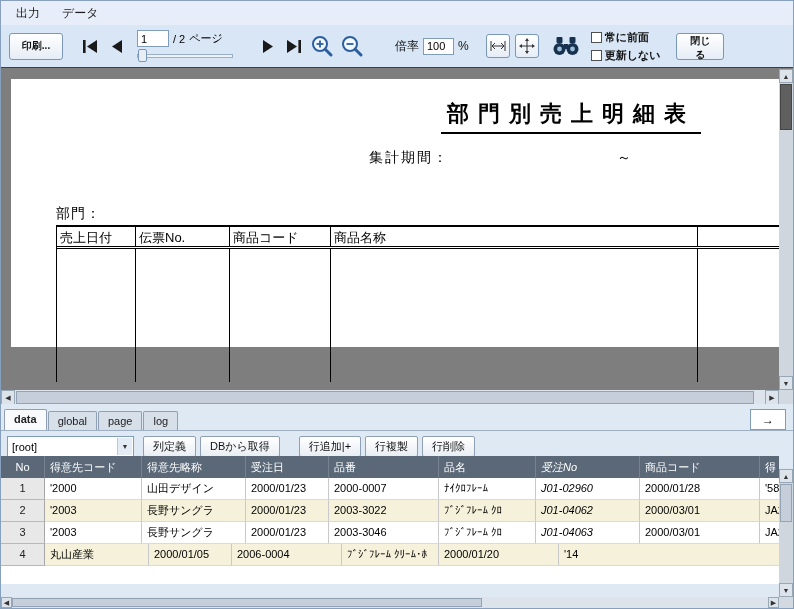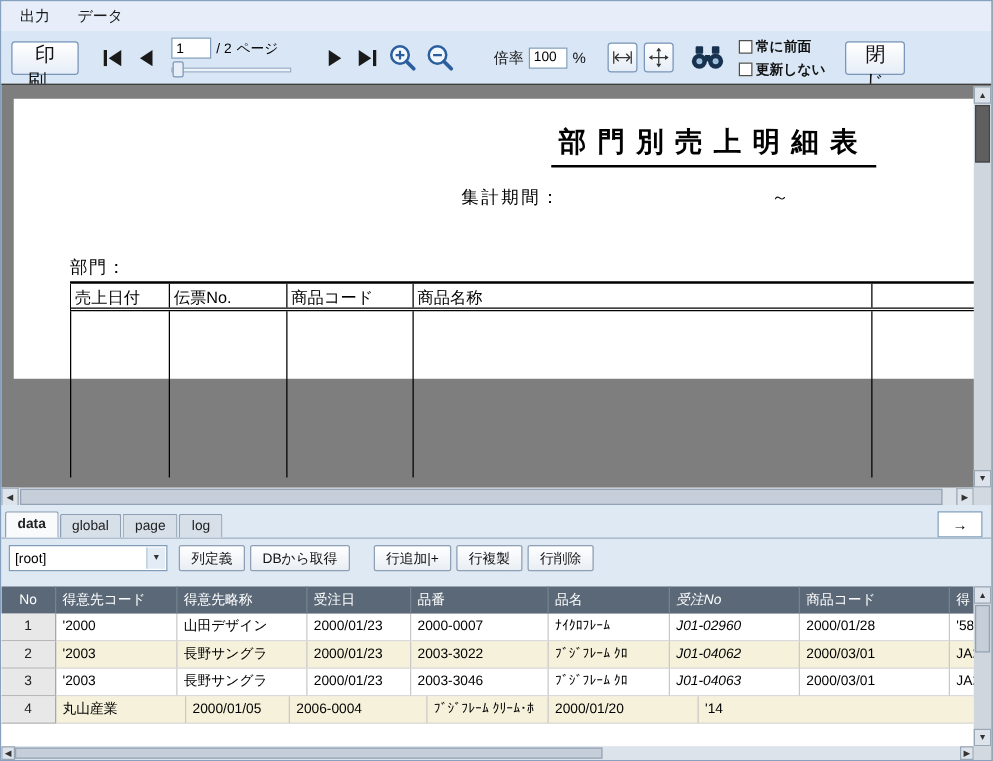--- a/index.html
+++ b/index.html
@@ -5,21 +5,21 @@
   * { margin:0; padding:0; box-sizing:border-box; font-family:"Liberation Sans","DejaVu Sans",sans-serif; }
   body { background:#9aa7b5; }
   .window { position:relative; width:794px; height:609px; background:#d9e6f5; border:1px solid #86a0bd; overflow:hidden; }
 
   
   .menubar { position:absolute; top:0; left:0; width:792px; height:24px; background:#e7eef9; display:flex; align-items:center; padding-left:4px; }
   .menu-item { font-size:12px; color:#1a1a1a; padding:3px 11px; cursor:default; }
 
   
   .toolbar { position:absolute; top:24px; left:0; width:792px; height:42px; background:#d9e6f5; display:flex; align-items:center; padding-left:8px; }
-  .btn { background:linear-gradient(#ffffff,#e6edf6); border:1px solid #7a96b8; border-radius:3px; font-size:16px; height:27px; padding:0 8px; color:#111; }
+  .btn { background:linear-gradient(#ffffff,#e6edf6); border:1px solid #7a96b8; border-radius:3px; font-size:10px; height:27px; padding:0 8px; color:#111;font-weight:bold; }
   .btn.print { width:54px; margin-right:14px; }
   .btn.close { width:48px; margin-left:16px; }
   .navicon { display:inline-flex; width:18px; justify-content:center; align-items:center; margin:0 4px; cursor:pointer; }
   .pagebox { display:flex; flex-direction:column; margin:0 8px; width:110px; }
   .pagerow { display:flex; align-items:center; font-size:11px; gap:4px; }
   .pageinput { width:32px; height:17px; border:1px solid #7f9db9; font-size:11px; padding-left:3px; background:#fff; }
   .slider { position:relative; height:13px; margin-top:2px; }
   .slider-track { position:absolute; top:5px; left:0; right:14px; height:4px; background:#eef3f9; border:1px solid #9ab0c8; }
   .slider-thumb { position:absolute; top:0; left:1px; width:9px; height:13px; background:#e8eef6; border:1px solid #7a96b8; border-radius:2px; }
   .zoomicon { display:inline-flex; margin:0 3px; cursor:pointer; }
@@ -29,21 +29,21 @@
   .zoominput { width:31px; height:17px; border:1px solid #7f9db9; font-size:11px; padding-left:3px; text-align:left; background:#fff; }
   .sqbtn { width:24px; height:24px; background:linear-gradient(#ffffff,#e6edf6); border:1px solid #7a96b8; border-radius:3px; margin-left:5px; display:inline-flex; align-items:center; justify-content:center; }
   .sqbtn.first { margin-left:13px; }
   .binoc { display:inline-flex; margin-left:13px; cursor:pointer; }
   .checks { display:flex; flex-direction:column; margin-left:11px; gap:3px;font-weight:bold; }
   .check { display:flex; align-items:center; font-size:11px; color:#111; cursor:default; }
   .check .box { width:11px; height:11px; background:#fff; border:1px solid #4f4f4f; margin-right:3px; flex-shrink:0; }
 
   
   .preview { position:absolute; top:66px; left:0; width:792px; height:337px; background:#7e7e7e; border-top:1px solid #3f3f3f; }
-  .page { position:absolute; left:10px; top:11px; width:769px; height:224px; background:#fff; color:#000; }
+  .page { position:absolute; left:10px; top:11px; width:769px; height:268px; background:#fff; color:#000; }
   .doc-title { position:absolute; left:430px; top:20px; font-size:22px; font-weight:bold; letter-spacing:9px; border-bottom:2px solid #000; padding:0 6px 3px 6px; white-space:nowrap; }
   .doc-period { position:absolute; left:358px; top:70px; font-size:14px; letter-spacing:2px; }
   .doc-tilde { position:absolute; left:606px; top:70px; font-size:14px; }
   .doc-dept { position:absolute; left:45px; top:126px; font-size:14px; letter-spacing:1px; }
   .doc-table { position:absolute; left:45px; top:146px; right:0; border-top:2px solid #000; }
   .doc-thead { display:flex; height:22px; border-left:1px solid #000; border-bottom:3px double #000; }
   .doc-tbody { display:flex; height:133px; border-left:1px solid #000; }
   .dc { border-right:1px solid #000; font-size:13px; line-height:21px; padding-left:3px; white-space:nowrap; overflow:hidden; flex-shrink:0; }
   .dc0 { width:79px; } .dc1 { width:94px; } .dc2 { width:101px; } .dc3 { width:367px; } .dc4 { flex:1; border-right:none; }
 
@@ -65,21 +65,21 @@
   .tab { font-size:11px; padding:3px 9px; border:1px solid #8fa0b4; border-bottom:none; background:#d7dfe9; margin-right:1px; border-radius:2px 2px 0 0; color:#222; cursor:default; }
   .tab.active { background:#f8fafc; font-weight:bold; padding-bottom:5px; }
   .arrowbtn { position:absolute; top:5px; right:7px; width:36px; height:21px; background:#fff; border:1px solid #7f9db9; font-size:12px; z-index:2; }
   .controls { position:absolute; top:32px; left:6px; display:flex; align-items:center; }
   .combo { width:127px; height:21px; background:#fff; border:1px solid #7f9db9; font-size:11px; display:flex; align-items:center; padding-left:4px; position:relative; margin-right:9px; }
   .combo-arrow { position:absolute; right:1px; top:1px; bottom:1px; width:15px; background:#e3ecf5; display:flex; align-items:center; justify-content:center; font-size:7px; color:#333; border-left:1px solid #b7c8da; }
   .pbtn { height:21px; background:linear-gradient(#ffffff,#e9eef4); border:1px solid #8fa0b4; border-radius:2px; font-size:11px; padding:0 9px; margin-right:4px; color:#111; }
   .pbtn.gap { margin-left:15px; }
 
   
-  .grid { position:absolute; top:65px; left:0; width:778px; height:128px; background:#fff; overflow:hidden; }
+  .grid { position:absolute; top:52px; left:0; width:778px; height:128px; background:#fff; overflow:hidden; }
   .ghead { display:flex; height:22px; background:#5a6878; }
   .gh { color:#fff; font-size:11px; line-height:22px; padding-left:5px; border-right:1px solid #76828f; white-space:nowrap; overflow:hidden; flex-shrink:0; }
   .gh.c0 { text-align:center; padding-left:0; }
   .grow { display:flex; height:22px; background:#fff; }
   .grow.alt { background:#f5f1da; }
   .gnum { background:#e8e8e8; color:#222; font-size:11px; line-height:21px; text-align:center; border-right:1px solid #a8a8a8; border-bottom:1px solid #b8b8b8; flex-shrink:0; }
   .gcell { font-size:11px; line-height:21px; padding-left:5px; border-right:1px solid #c9c9c9; border-bottom:1px solid #dadada; white-space:nowrap; overflow:hidden; flex-shrink:0; }
   .c0 { width:44px; } .c1 { width:97px; } .c2 { width:104px; } .c3 { width:83px; }
   .c4 { width:110px; } .c5 { width:97px; } .c6 { width:104px;font-style:italic; } .c7 { width:120px; }
   .c8 { flex:1; border-right:none; }

